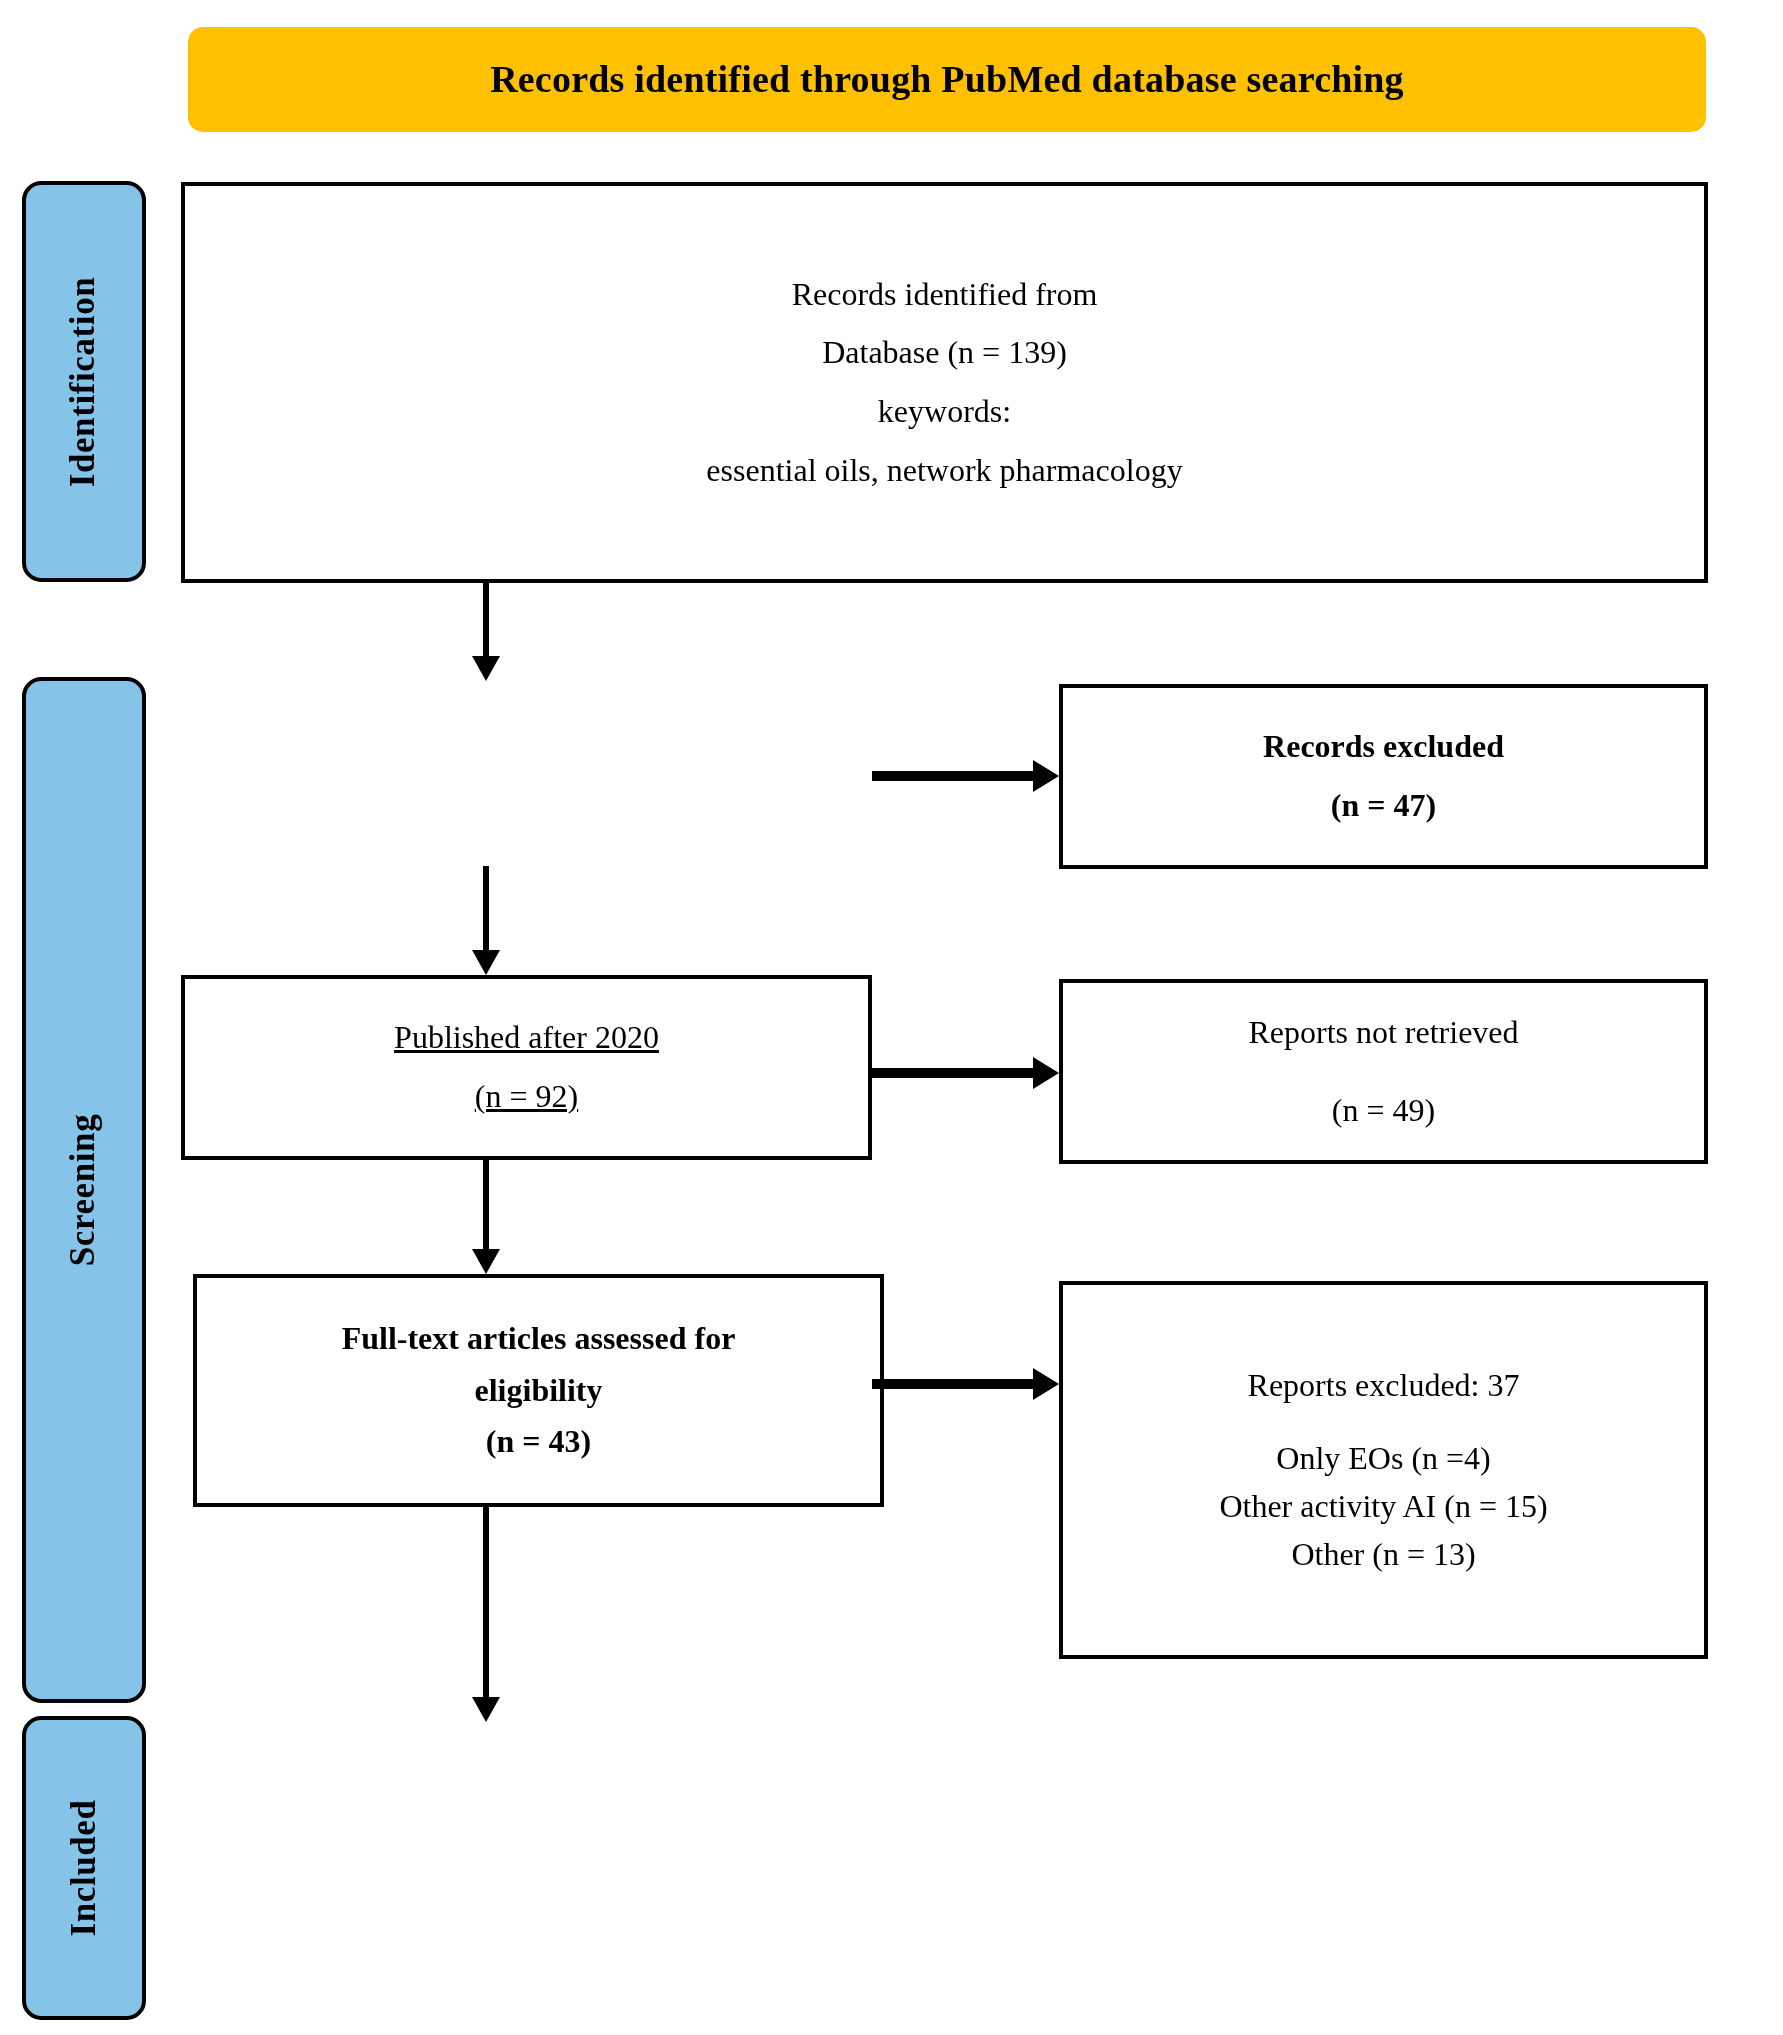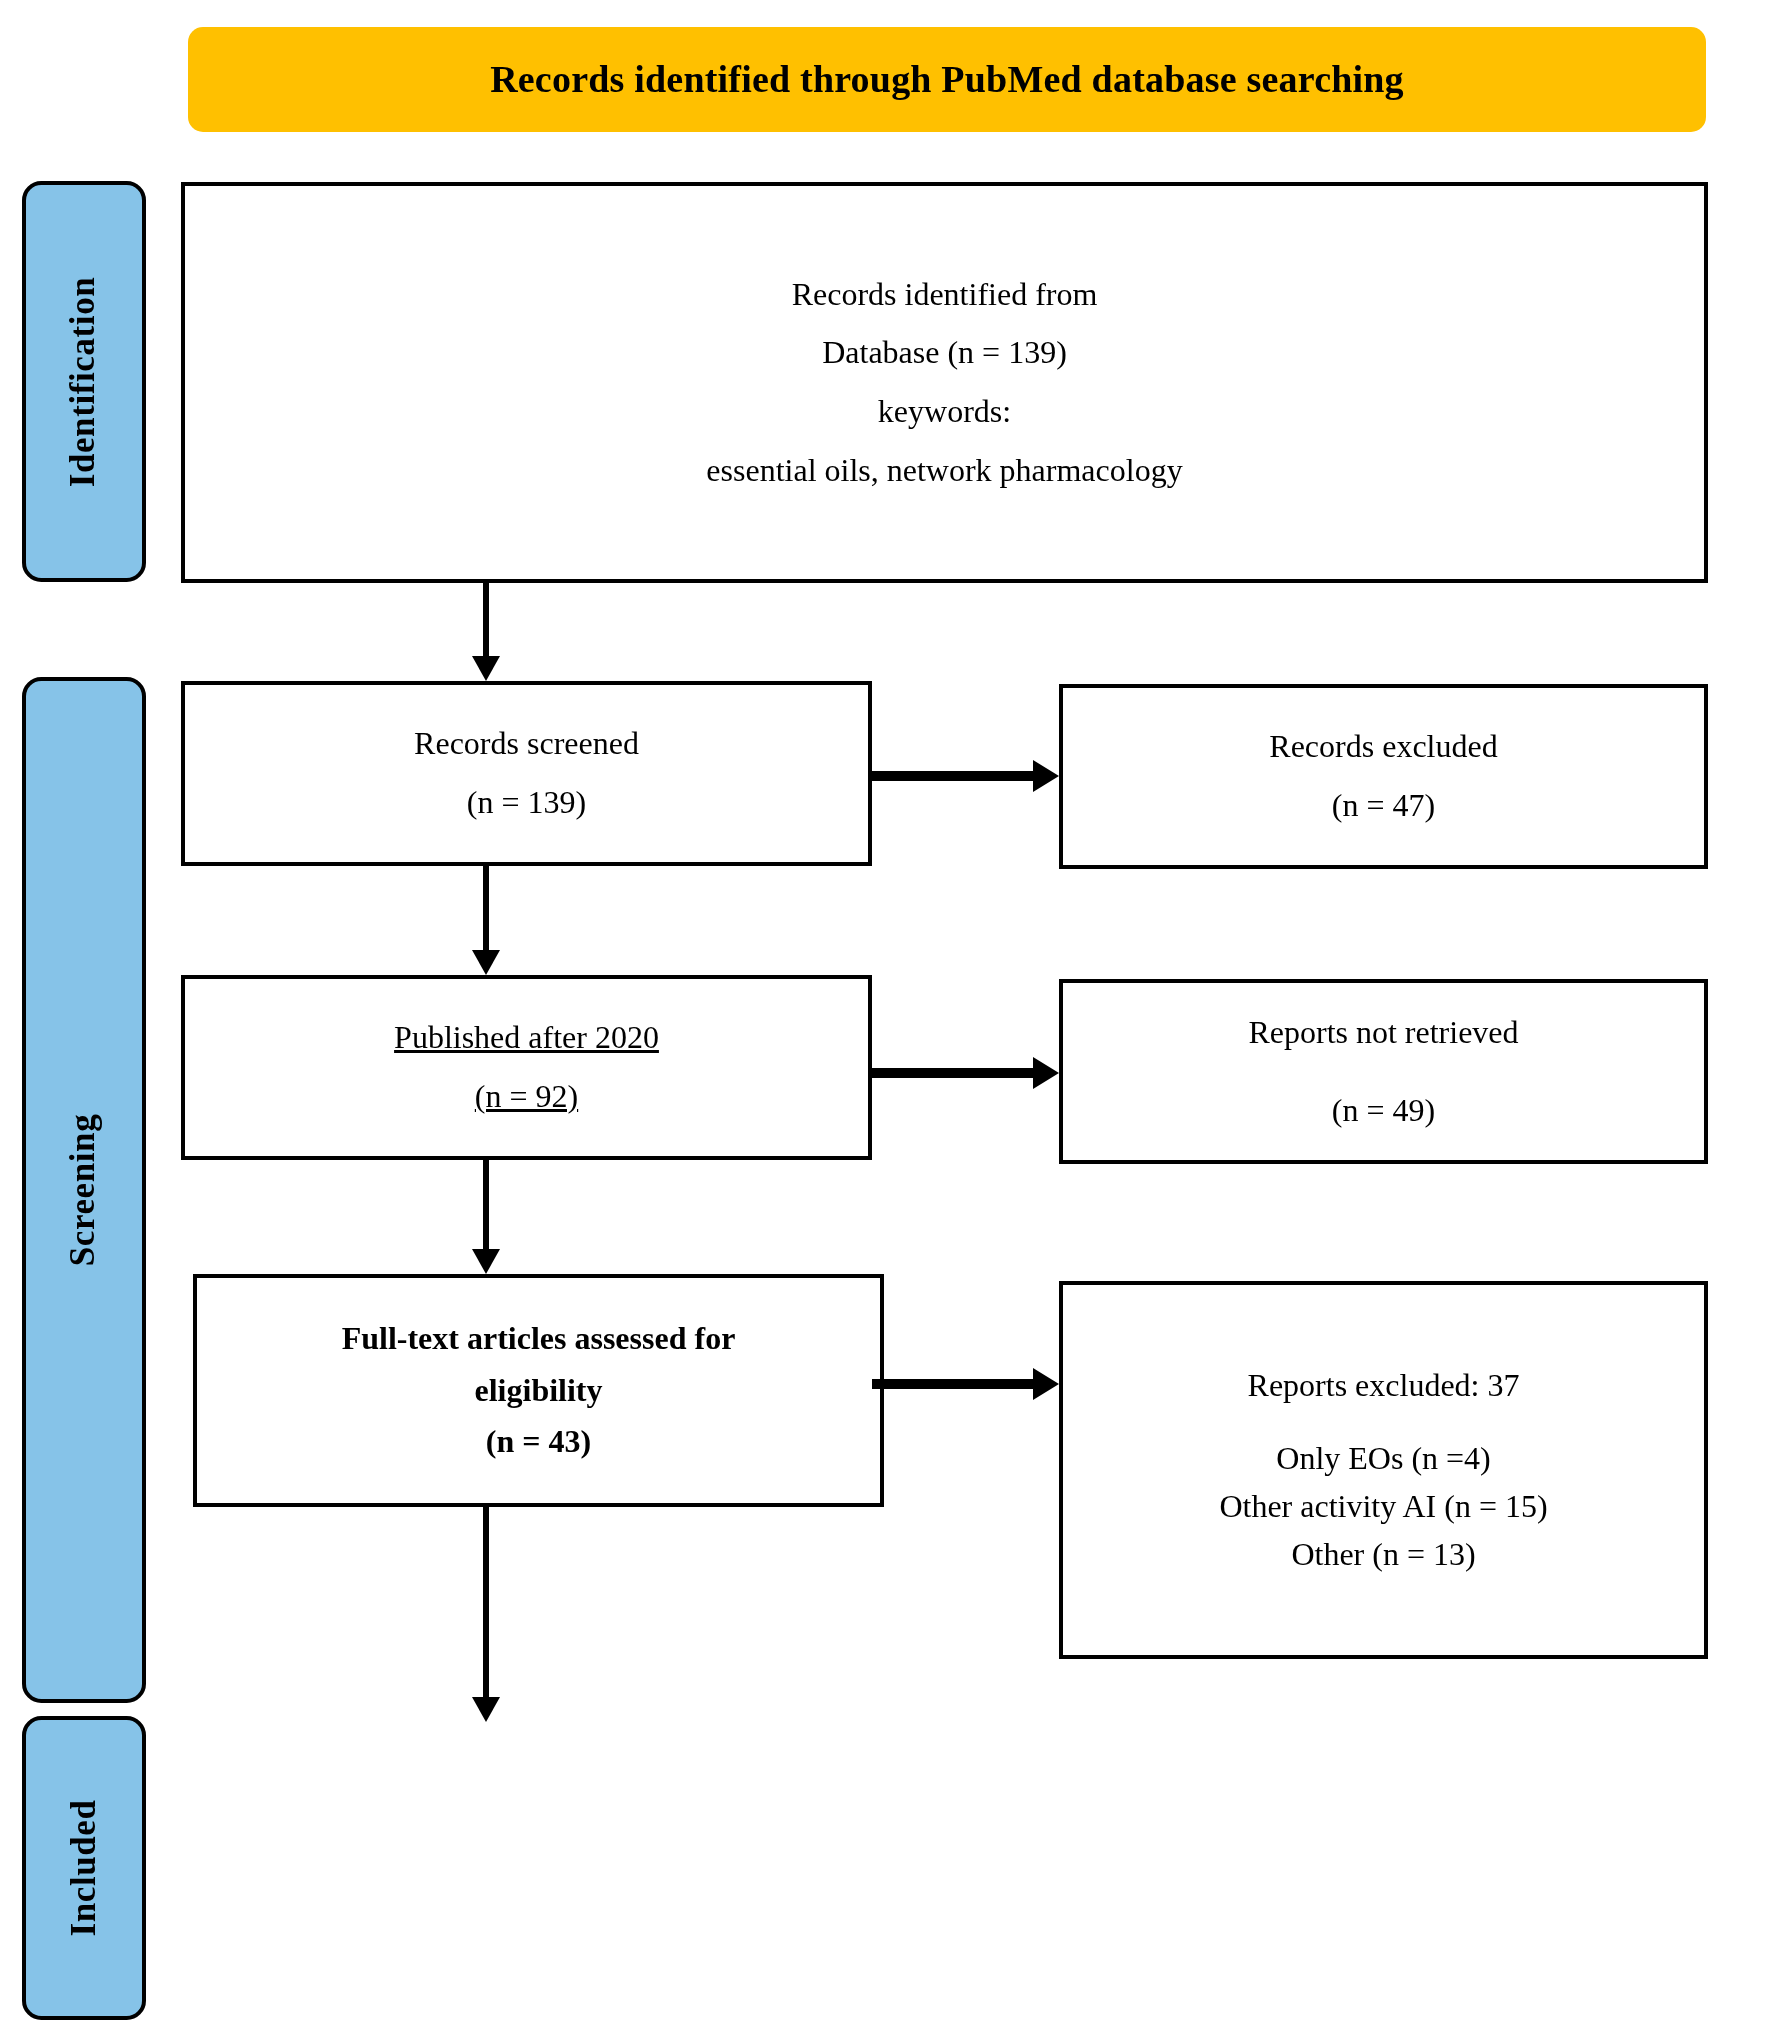--- a/index.html
+++ b/index.html
@@ -85,21 +85,21 @@
   }
   .flow-box .spacer { height: 26px; }
 
   
   #box-identified       { left: 181px;  top: 182px;  width: 1527px; height: 401px;  }
   #box-identified .line { margin: 12.5px 0; }
 
   #box-records-screened { left: 181px;  top: 681px; width: 691px; height: 185px; }
   #box-records-screened .line { margin: 12.5px 0; }
 
-  #box-records-excluded { left: 1059px; top: 684px; width: 649px; height: 185px; }
+  #box-records-excluded { left: 1059px; top: 684px; width: 649px; height: 185px; font-weight: bold; }
   #box-records-excluded .line { margin: 12.5px 0; }
 
   #box-published        { left: 181px;  top: 975px; width: 691px; height: 185px; }
   #box-published .line { margin: 12.5px 0; text-decoration: underline; }
 
   #box-not-retrieved    { left: 1059px; top: 979px; width: 649px; height: 185px; }
   #box-not-retrieved .line { margin: 22px 0; }
 
   #box-fulltext         { left: 193px;  top: 1274px; width: 691px; height: 233px; font-weight: bold; }
   #box-fulltext .line { margin: 9px 0; }
@@ -201,24 +201,20 @@
     <div class="line">Database (n = 139)</div>
     <div class="line">keywords:</div>
     <div class="line">essential oils, network pharmacology</div>
   </div>
 
   <div class="v-arrow" id="arrow-ident-to-screened">
     <div class="shaft"></div>
     <div class="head"></div>
   </div>
 
-  <div class="flow-box" id="box-records-screened">
-    <div class="line">Records screened</div>
-    <div class="line">(n = 139)</div>
-  </div>
 
   <div class="h-arrow" id="arrow-screened-to-excluded">
     <div class="shaft"></div>
     <div class="head"></div>
   </div>
 
   <div class="flow-box" id="box-records-excluded">
     <div class="line">Records excluded</div>
     <div class="line">(n = 47)</div>
   </div>

